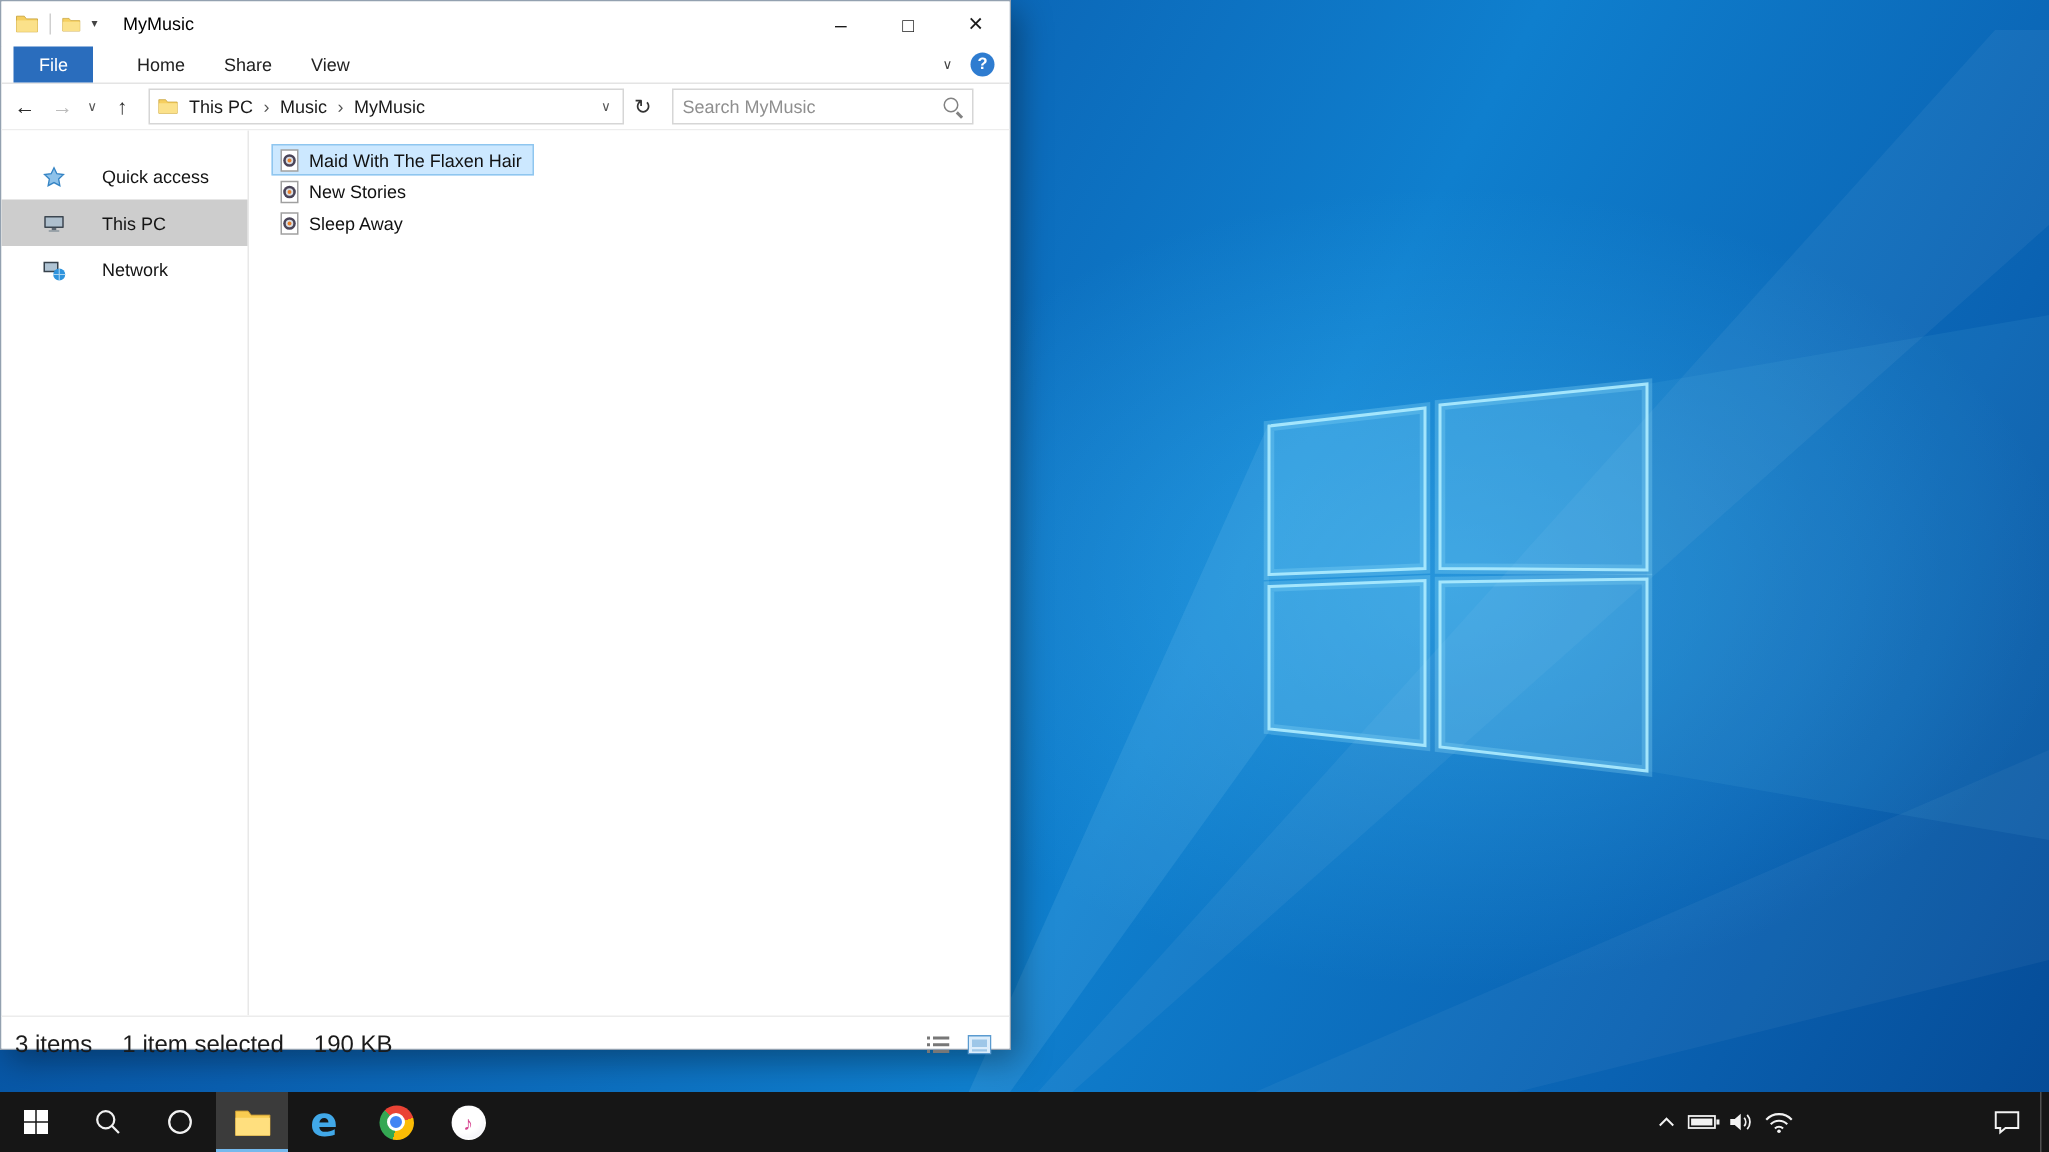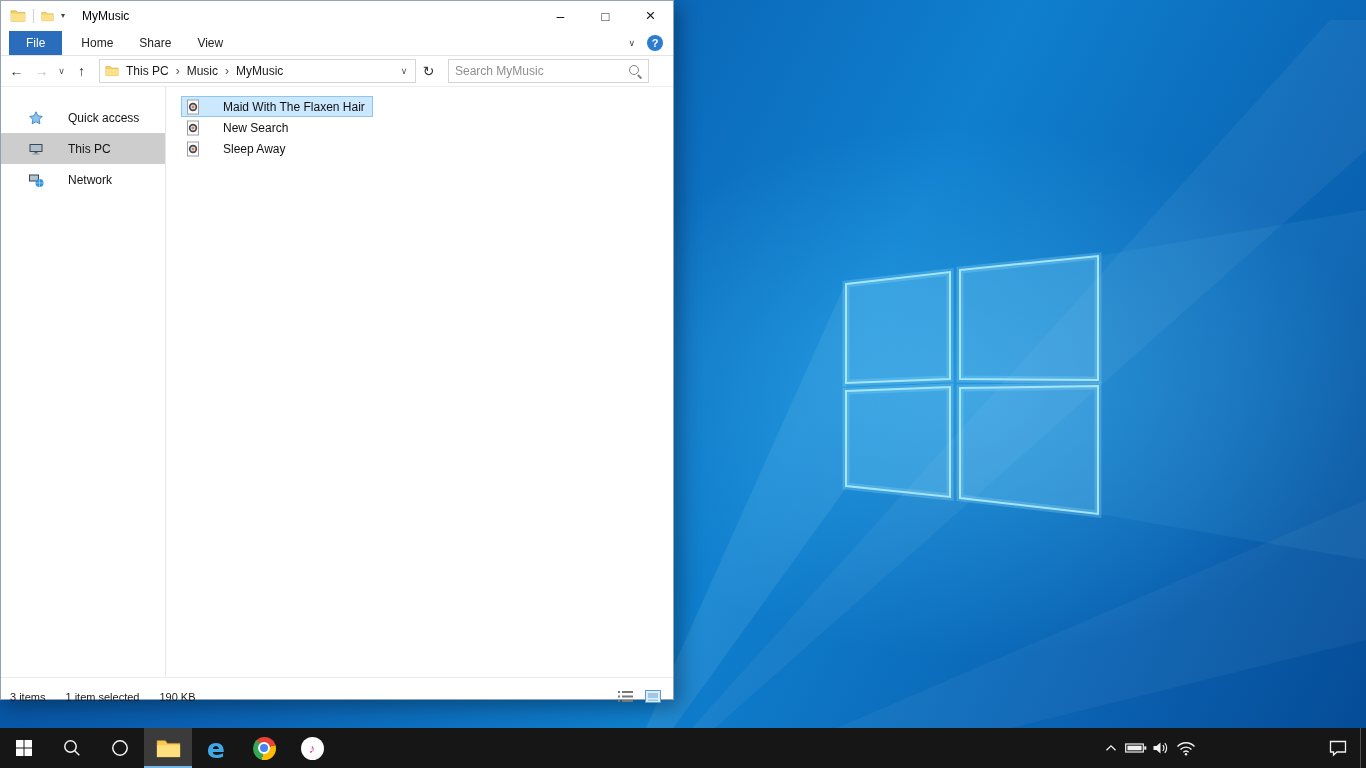--- a/index.html
+++ b/index.html
@@ -22,21 +22,21 @@
   .qat-chev{font-size:8px;color:#444;line-height:10px;}
   .win-title{margin-left:17px;font-size:12px;color:#000;white-space:nowrap;}
   .win-controls{margin-left:auto;display:flex;height:100%;}
   .ctrl{width:45px;height:100%;display:flex;align-items:center;justify-content:center;color:#1a1a1a;}
   .ctrl.min{font-size:14px;}
   .ctrl.max{font-size:13px;}
   .ctrl.close{font-size:17px;}
 
   .tabs{height:25px;display:flex;align-items:stretch;padding-left:8px;border-bottom:1px solid #e4e4e4;flex:none;background:#fff;}
   .tab{display:flex;align-items:center;padding:0 13px;font-size:12px;color:#222;}
-  .tab.file{background:#2a6dbd;color:#fff;padding:0 17px;margin-right:6px;}
+  .tab.file{background:#2a6dbd;color:#fff;padding:0 17px;margin-right:16px;}
   .tabs-right{margin-left:auto;display:flex;align-items:center;gap:12px;padding-right:10px;}
   .collapse-glyph{font-size:9px;color:#444;}
   .help-btn{width:16px;height:16px;border-radius:50%;background:#2e7cd0;color:#fff;font-size:11px;font-weight:bold;
     display:flex;align-items:center;justify-content:center;}
 
   .addrbar{height:31px;display:flex;align-items:center;padding:0 10px 0 3px;border-bottom:1px solid #ededed;flex:none;background:#fff;}
   .navbtn{width:25px;text-align:center;font-size:14px;color:#2a2a2a;flex:none;}
   .navbtn.disabled{color:#bcbcbc;}
   .navbtn.small{width:15px;font-size:9px;color:#555;}
   .addr-box{width:317px;height:24px;border:1px solid #d6d6d6;background:#fff;display:flex;align-items:center;
@@ -52,26 +52,26 @@
   .mag{position:relative;width:14px;height:14px;flex:none;}
   .mag::before{content:"";position:absolute;left:1px;top:1px;width:8px;height:8px;border:1.5px solid #828282;border-radius:50%;}
   .mag::after{content:"";position:absolute;left:10px;top:10px;width:5px;height:1.6px;background:#828282;
     transform:rotate(45deg);transform-origin:left center;}
 
   .body-row{flex:1;display:flex;min-height:0;background:#fff;}
   .sidebar{width:165px;flex:none;border-right:1px solid #e8e8e8;padding-top:15px;}
   .side-item{height:31px;display:flex;align-items:center;gap:24px;padding-left:27px;font-size:12px;color:#141414;cursor:default;}
   .side-item.selected{background:#cdcdcd;}
   .filelist{flex:1;padding:9px 0 0 15px;}
-  .file-row{display:flex;align-items:center;gap:22px;height:21px;padding:0 7px 0 3px;width:max-content;
+  .file-row{display:flex;align-items:center;gap:5px;height:21px;padding:0 7px 0 3px;width:max-content;
     border:1px solid transparent;font-size:12px;color:#111;cursor:default;}
   .file-row.selected{background:#cce8ff;border-color:#8fc6ef;}
 
   .statusbar{height:22px;flex:none;border-top:1px solid #ececec;display:flex;align-items:center;
-    padding:16px 10px 0 9px;gap:20px;font-size:11px;color:#1b1b1b;background:#fff;}
+    padding:16px 10px 0 9px;gap:20px;font-size:16px;color:#1b1b1b;background:#fff;}
   .status-views{margin-left:auto;display:flex;align-items:center;gap:8px;}
   .view-btn{display:flex;align-items:center;justify-content:center;width:20px;height:18px;}
 
   .ic13{width:13px;height:13px;flex:none;}
   .ic14{width:14px;height:14px;flex:none;}
   .ic16{width:16px;height:16px;flex:none;}
 
   
   .taskbar{position:absolute;left:0;bottom:0;width:1366px;height:40px;background:#161616;display:flex;align-items:stretch;z-index:50;}
   .tb-btn{width:48px;display:flex;align-items:center;justify-content:center;flex:none;}
@@ -279,21 +279,21 @@
       <div class="file-row selected">
         <svg class="ic16">
             <use href="#icon-media"></use>
           </svg>
         <span>Maid With The Flaxen Hair</span>
       </div>
       <div class="file-row">
         <svg class="ic16">
             <use href="#icon-media"></use>
           </svg>
-        <span>New Search</span>
+        <span>New Stories</span>
       </div>
       <div class="file-row">
         <svg class="ic16">
             <use href="#icon-media"></use>
           </svg>
         <span>Sleep Away</span>
       </div>
     </div>
   </div>
 

